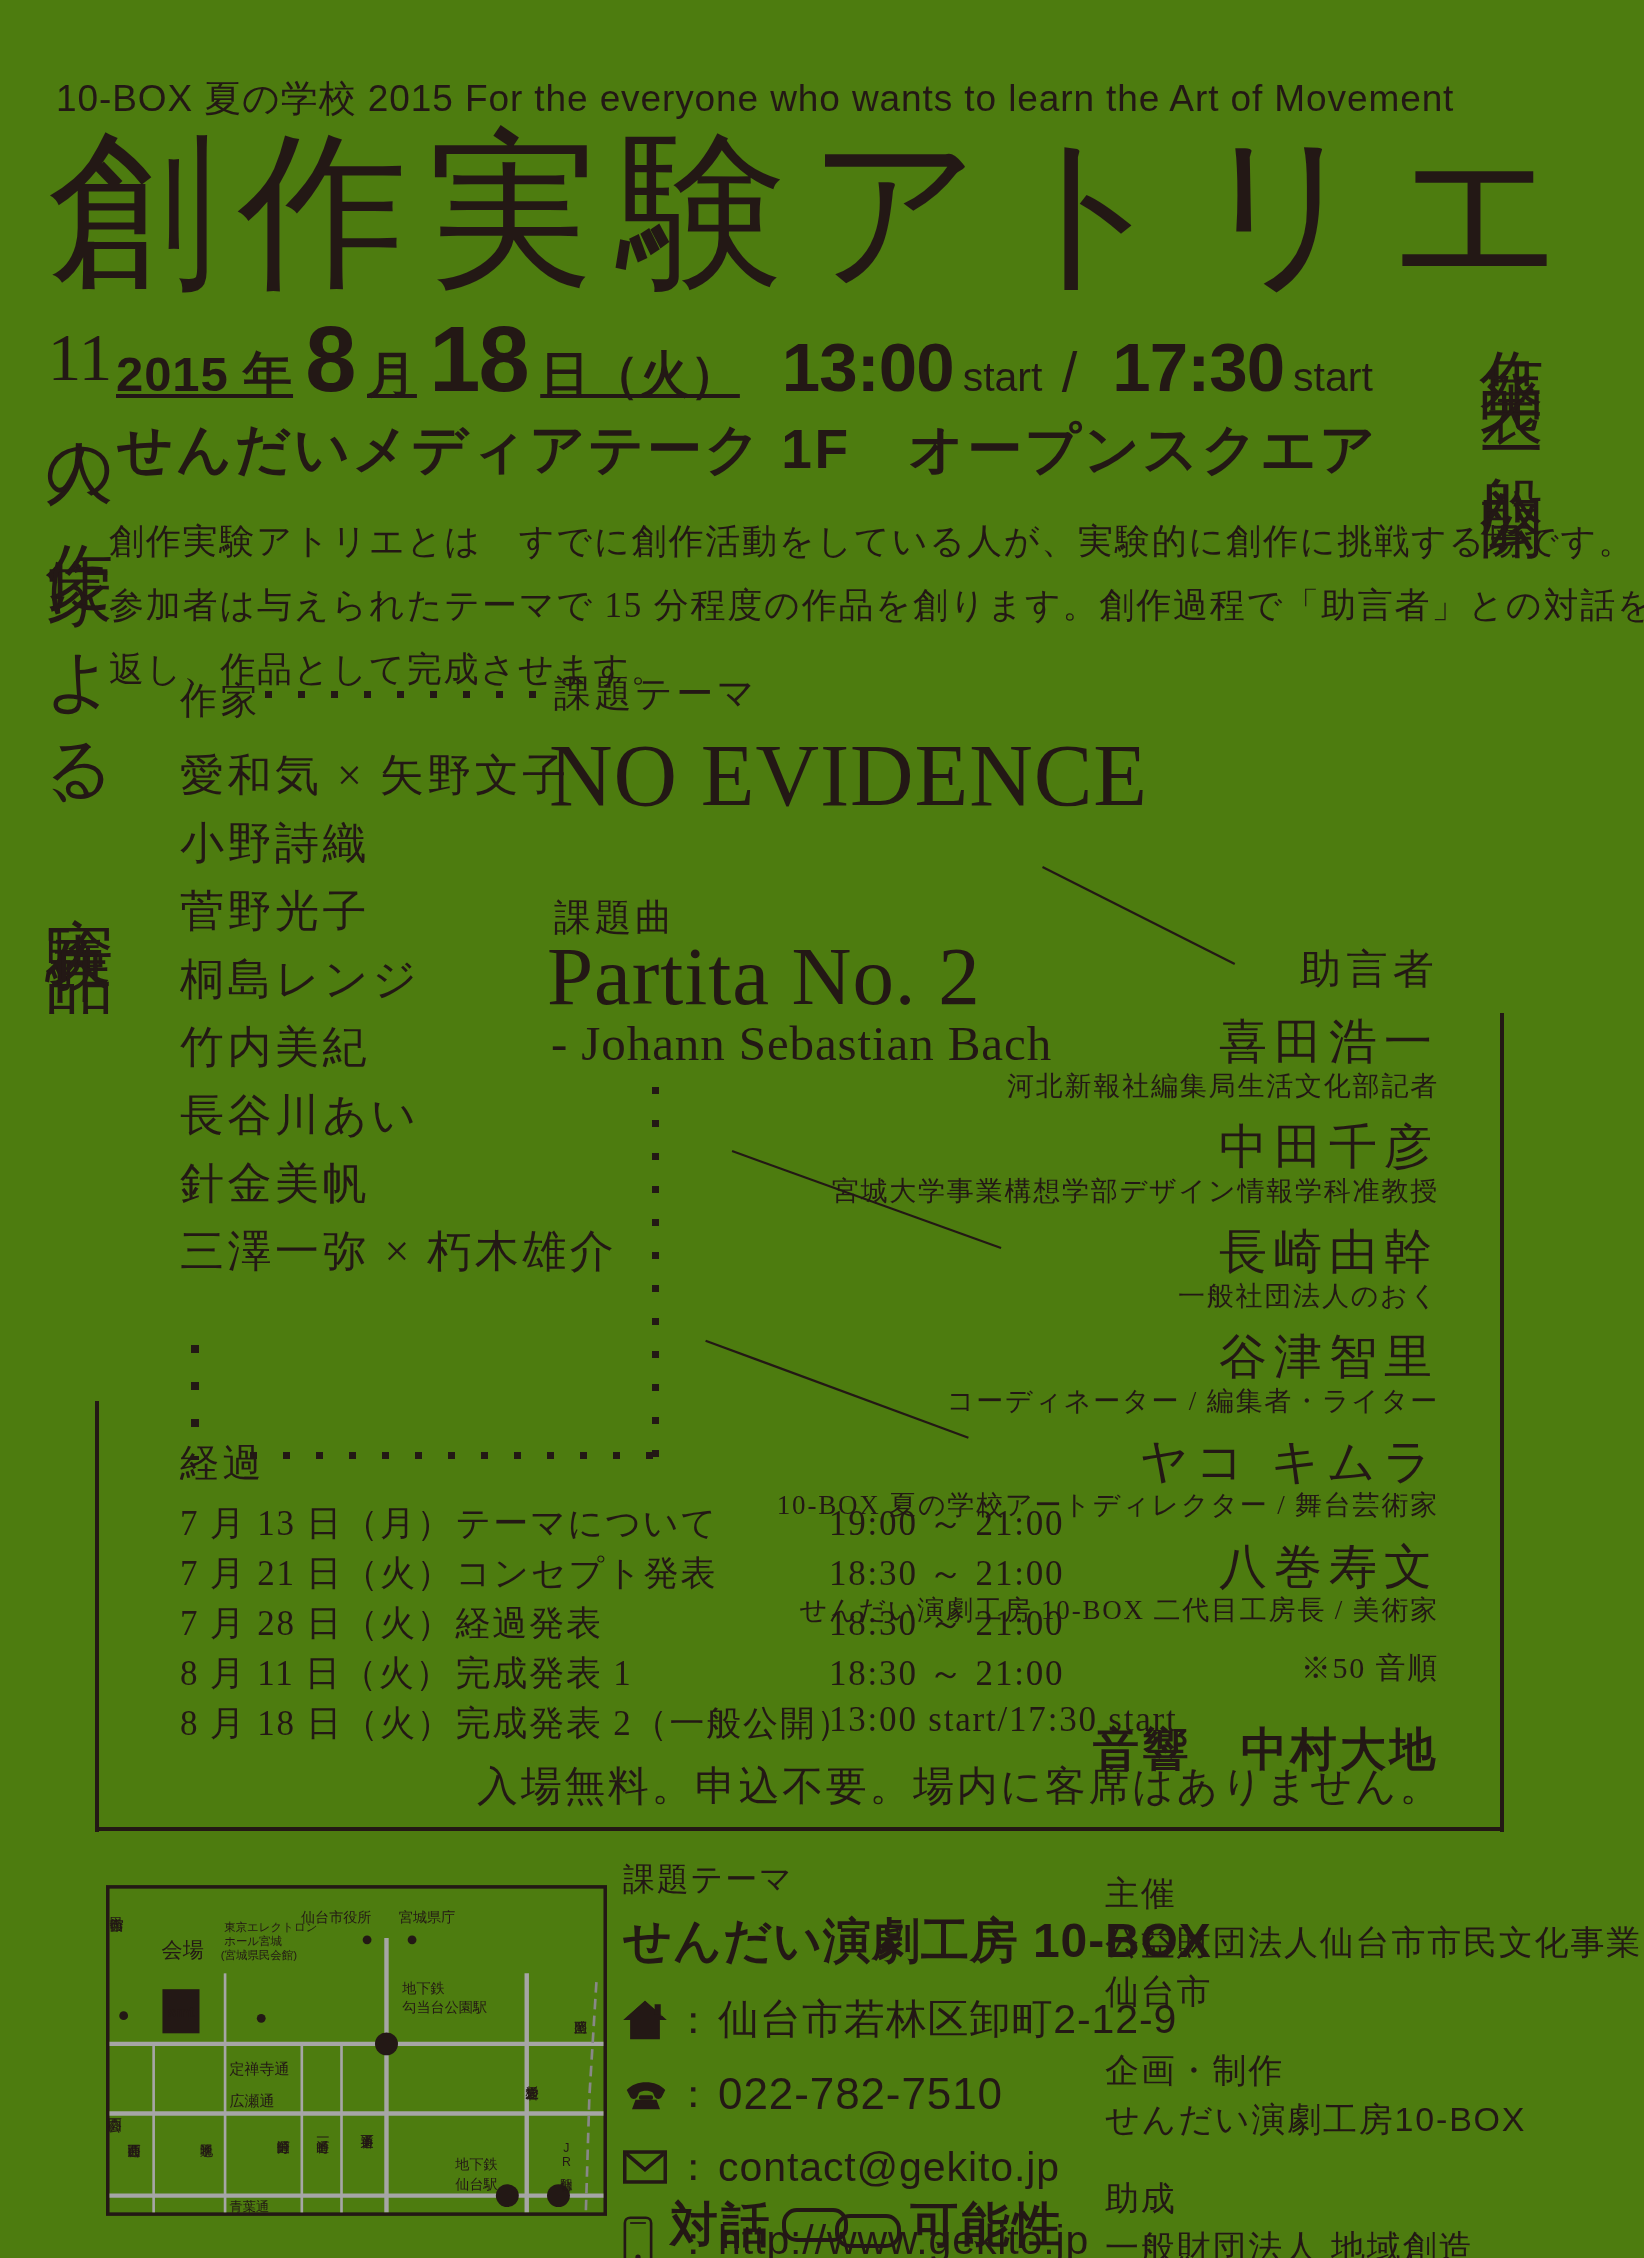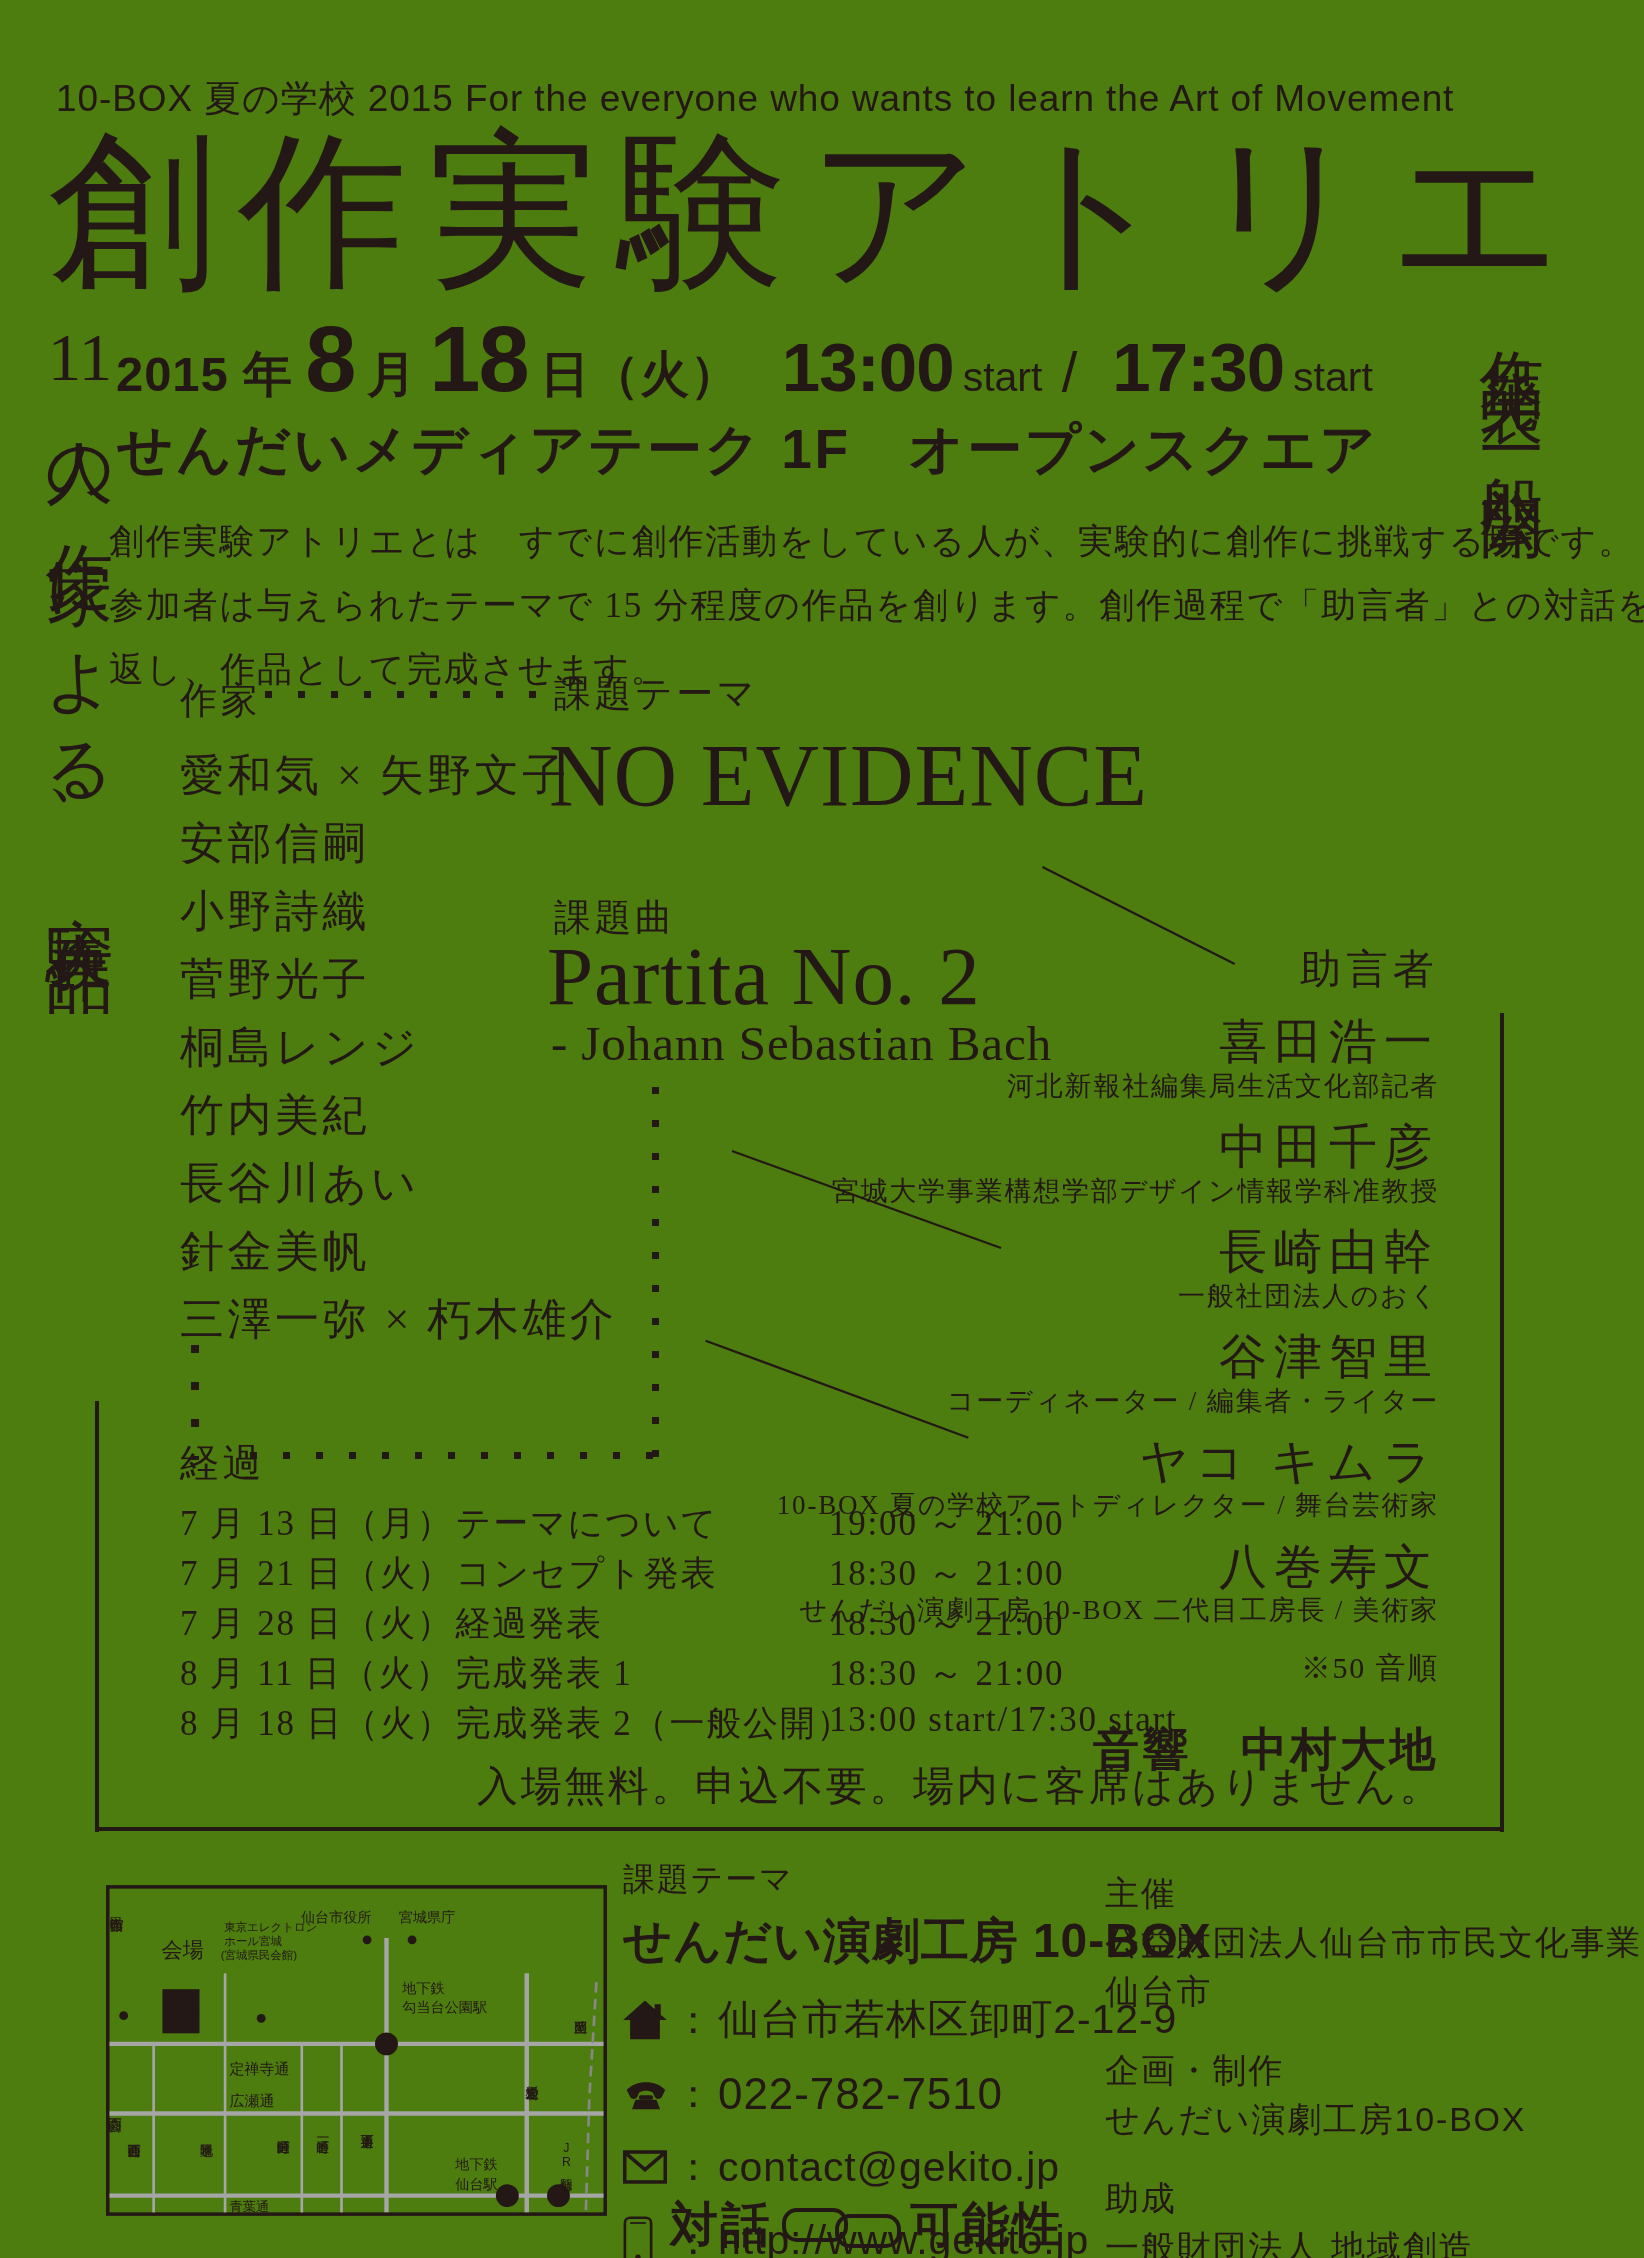--- a/index.html
+++ b/index.html
@@ -19,21 +19,21 @@
   
   .v-left{left:35px;top:323px;height:1076px;font-size:67px;letter-spacing:12.4px;
     writing-mode:vertical-rl;text-orientation:mixed;font-weight:500;}
   .v-left .tcy{text-combine-upright:all;}
   .v-right{left:1468px;top:300px;height:732px;font-size:64px;letter-spacing:10.6px;
     writing-mode:vertical-rl;text-orientation:mixed;font-weight:500;}
 
   
   .date-row{left:109px;top:307px;display:flex;align-items:baseline;white-space:nowrap;}
   .date-row span{display:inline-block;}
-  .d-md{font-size:49px;font-weight:600;letter-spacing:0.9px;margin:0 7px;}
+  .d-md{font-size:49px;font-weight:600;letter-spacing:0.9px;margin:0 7px;text-decoration:underline;}
   .d-big{font-size:92px;font-weight:600;letter-spacing:-1.8px;margin:0 5.3px;}
   .d-time{font-size:69px;font-weight:700;letter-spacing:-0.9px;margin-left:35px;}
   .d-start{font-size:41px;font-weight:500;margin-left:8.8px;}
   .d-slash{font-size:56px;font-weight:500;margin-left:19.4px;}
   .venue{left:117px;top:413px;font-size:55px;font-weight:600;letter-spacing:2.6px;white-space:nowrap;}
   .intro{left:109px;top:510px;font-size:35px;line-height:64px;letter-spacing:1.8px;white-space:nowrap;}
 
   
   .sec-label{font-size:37px;letter-spacing:3.5px;font-weight:500;}
   .artists-list{left:180px;top:746px;width:494px;}
@@ -122,21 +122,20 @@
     <div>創作実験アトリエとは　すでに創作活動をしている人が、実験的に創作に挑戦する場です。</div>
     <div>参加者は与えられたテーマで 15 分程度の作品を創ります。創作過程で「助言者」との対話を繰り</div>
     <div>返し、作品として完成させます。</div>
   </div>
 
   <div class="abs sec-label serif" style="left:180px;top:676px;">作家</div>
   <div class="abs dots-h" style="left:265px;top:691px;width:279px;"></div>
   <div class="abs artists-list serif">
 
   <div class="artist-name">愛和気 × 矢野文子</div>
-      <div class="artist-name">安部信嗣</div>
       <div class="artist-name">小野詩織</div>
       <div class="artist-name">菅野光子</div>
       <div class="artist-name">桐島レンジ</div>
       <div class="artist-name">竹内美紀</div>
       <div class="artist-name">長谷川あい</div>
       <div class="artist-name">針金美帆</div>
       <div class="artist-name">三澤一弥 × 朽木雄介</div>
     </div>
   <div class="abs ellipsis-v" style="left:191px;top:1345px;height:115px;"></div>
 

